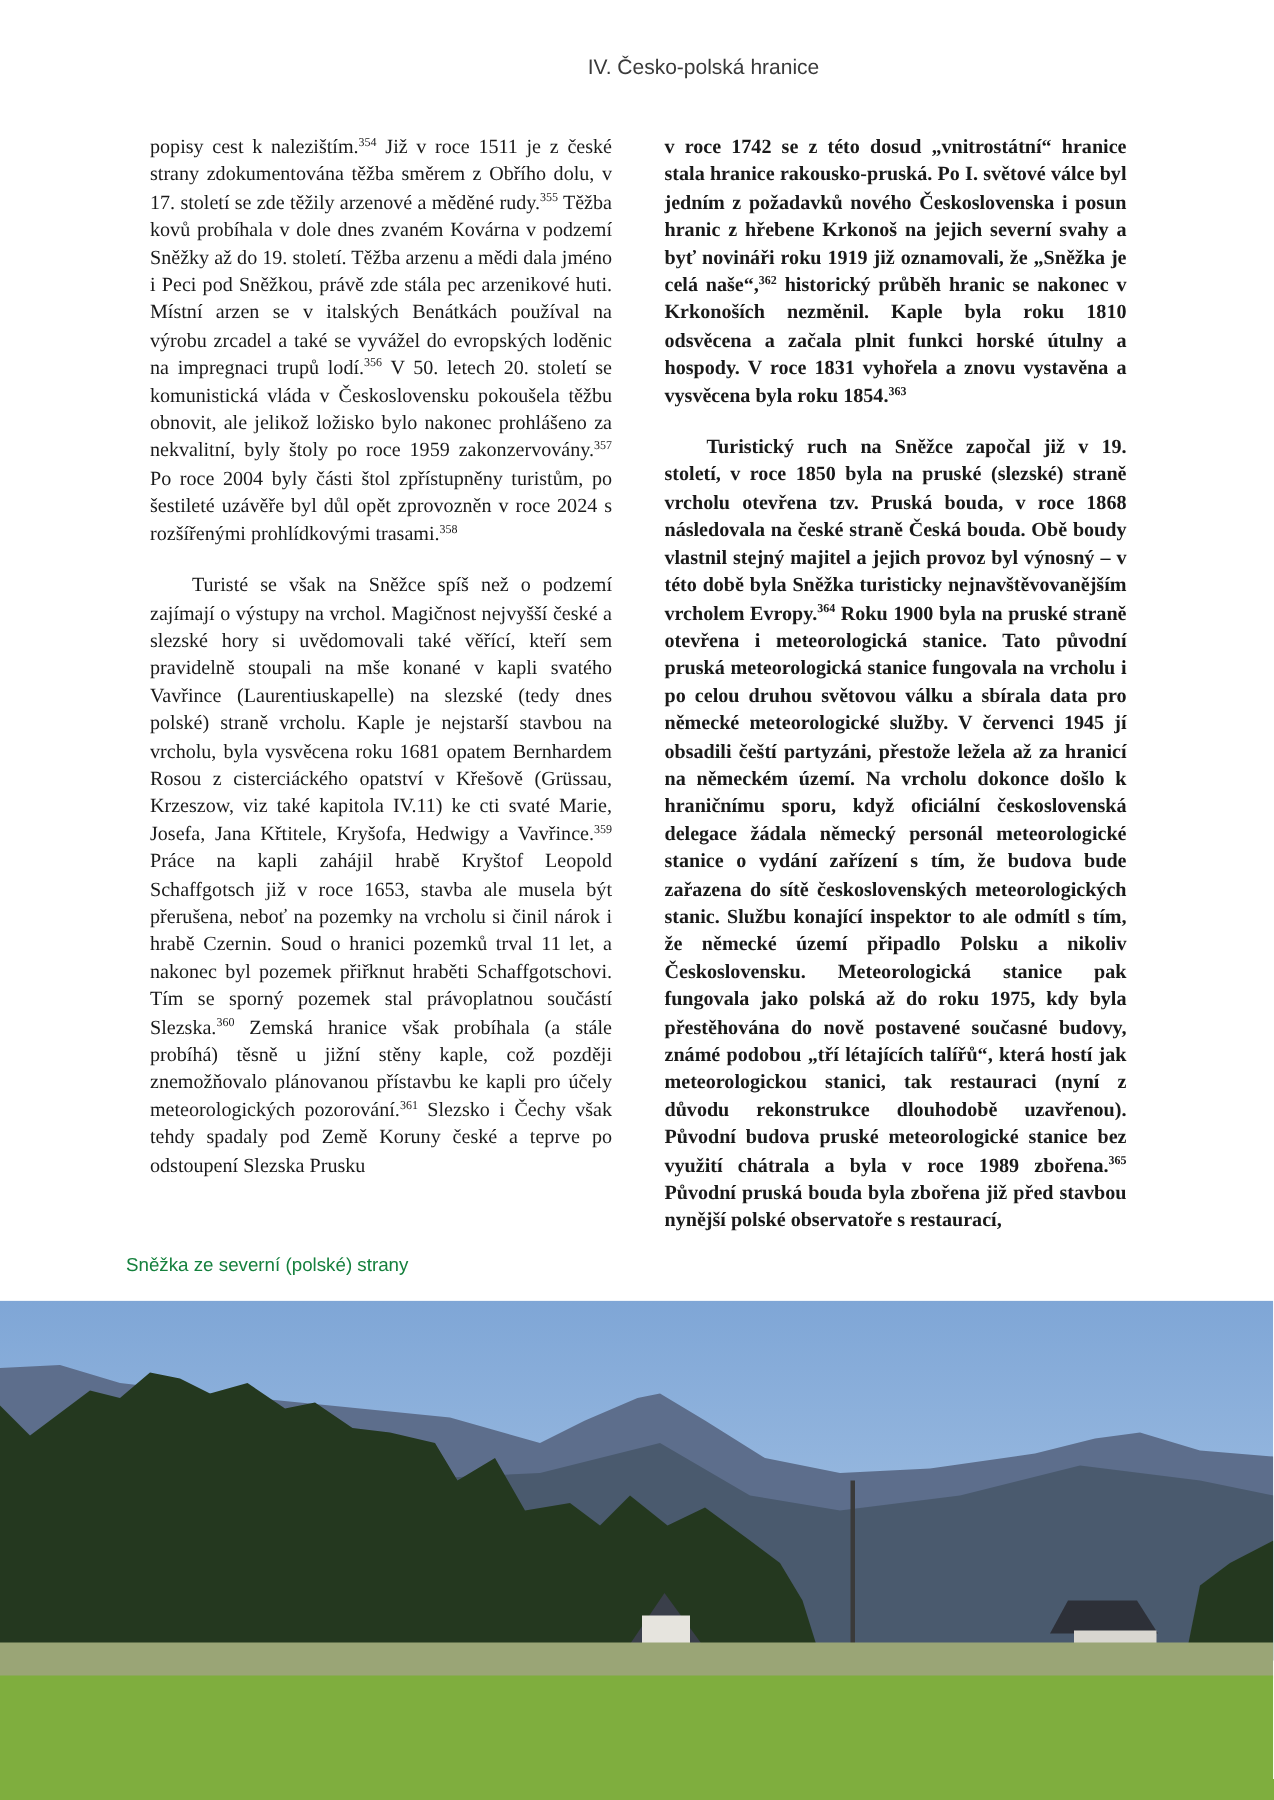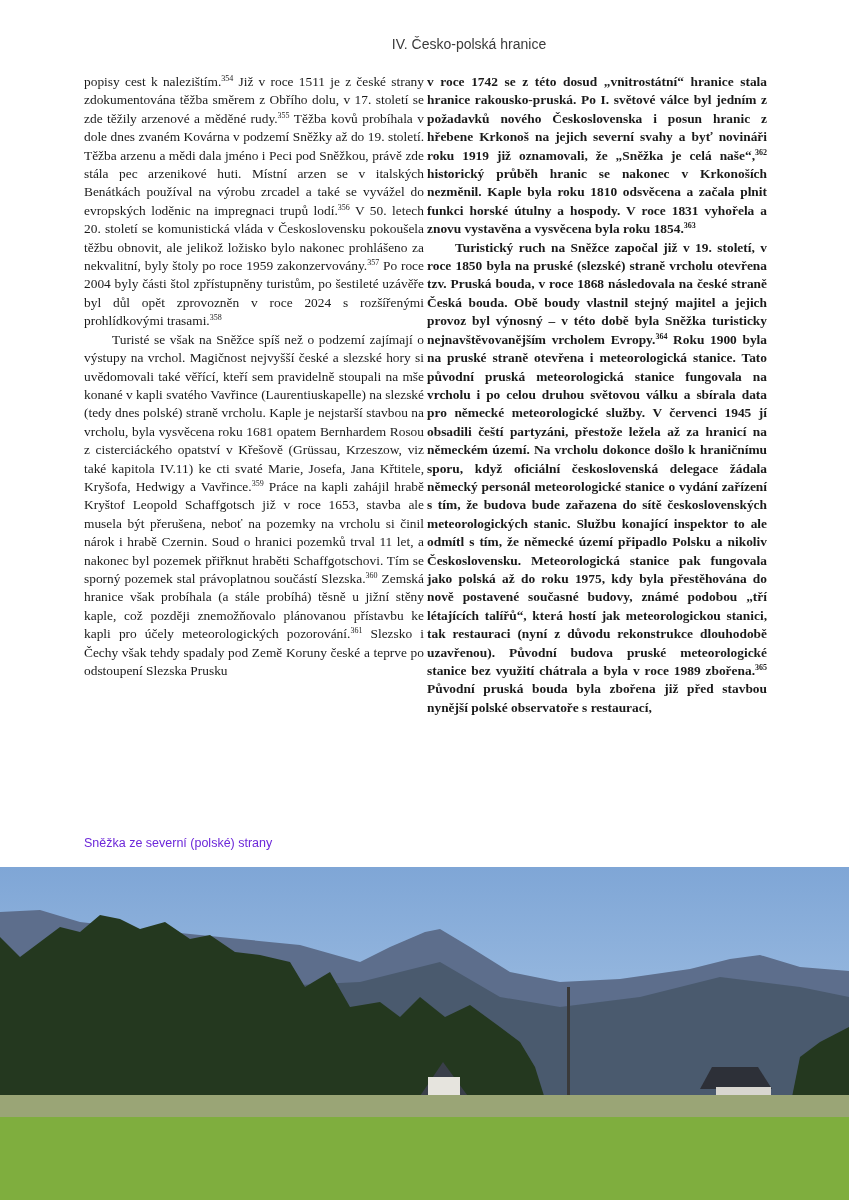--- a/index.html
+++ b/index.html
@@ -11,26 +11,26 @@
     position: absolute; top: 36px; left: 0; width: 778px; text-align: center;
     font-family: "Liberation Sans", "DejaVu Sans", sans-serif; font-size: 14px; color: #3a3a3a;
     padding-left: 160px; box-sizing: border-box;
   }
   .column {
     position: absolute; top: 73px; width: 340px;
     font-size: 13.4px; line-height: 18.4px; text-align: justify; hyphens: manual;
   }
   .col-left { left: 84px; }
   .col-right { left: 427px; font-weight: bold; }
-  .column p { margin: 0; text-indent: 0; }
+  .column p { margin: 16px; text-indent: 0; }
   .column p.indent { text-indent: 28px; }
   sup { font-size: 8px; line-height: 0; vertical-align: 5px; }
   .caption {
     position: absolute; top: 836px; left: 84px;
-    font-family: "Liberation Sans", "DejaVu Sans", sans-serif; font-size: 12.5px; color: #6d28d9;
+    font-family: "Liberation Sans", "DejaVu Sans", sans-serif; font-size: 12.5px; color: #15803d;
   }
   .photo {
     position: absolute; top: 867px; left: 0; width: 849px; height: 333px; overflow: hidden;
   }
   .photo svg { display: block; }
 </style>
 </head>
 <body>
 
 <div class="running-head">

